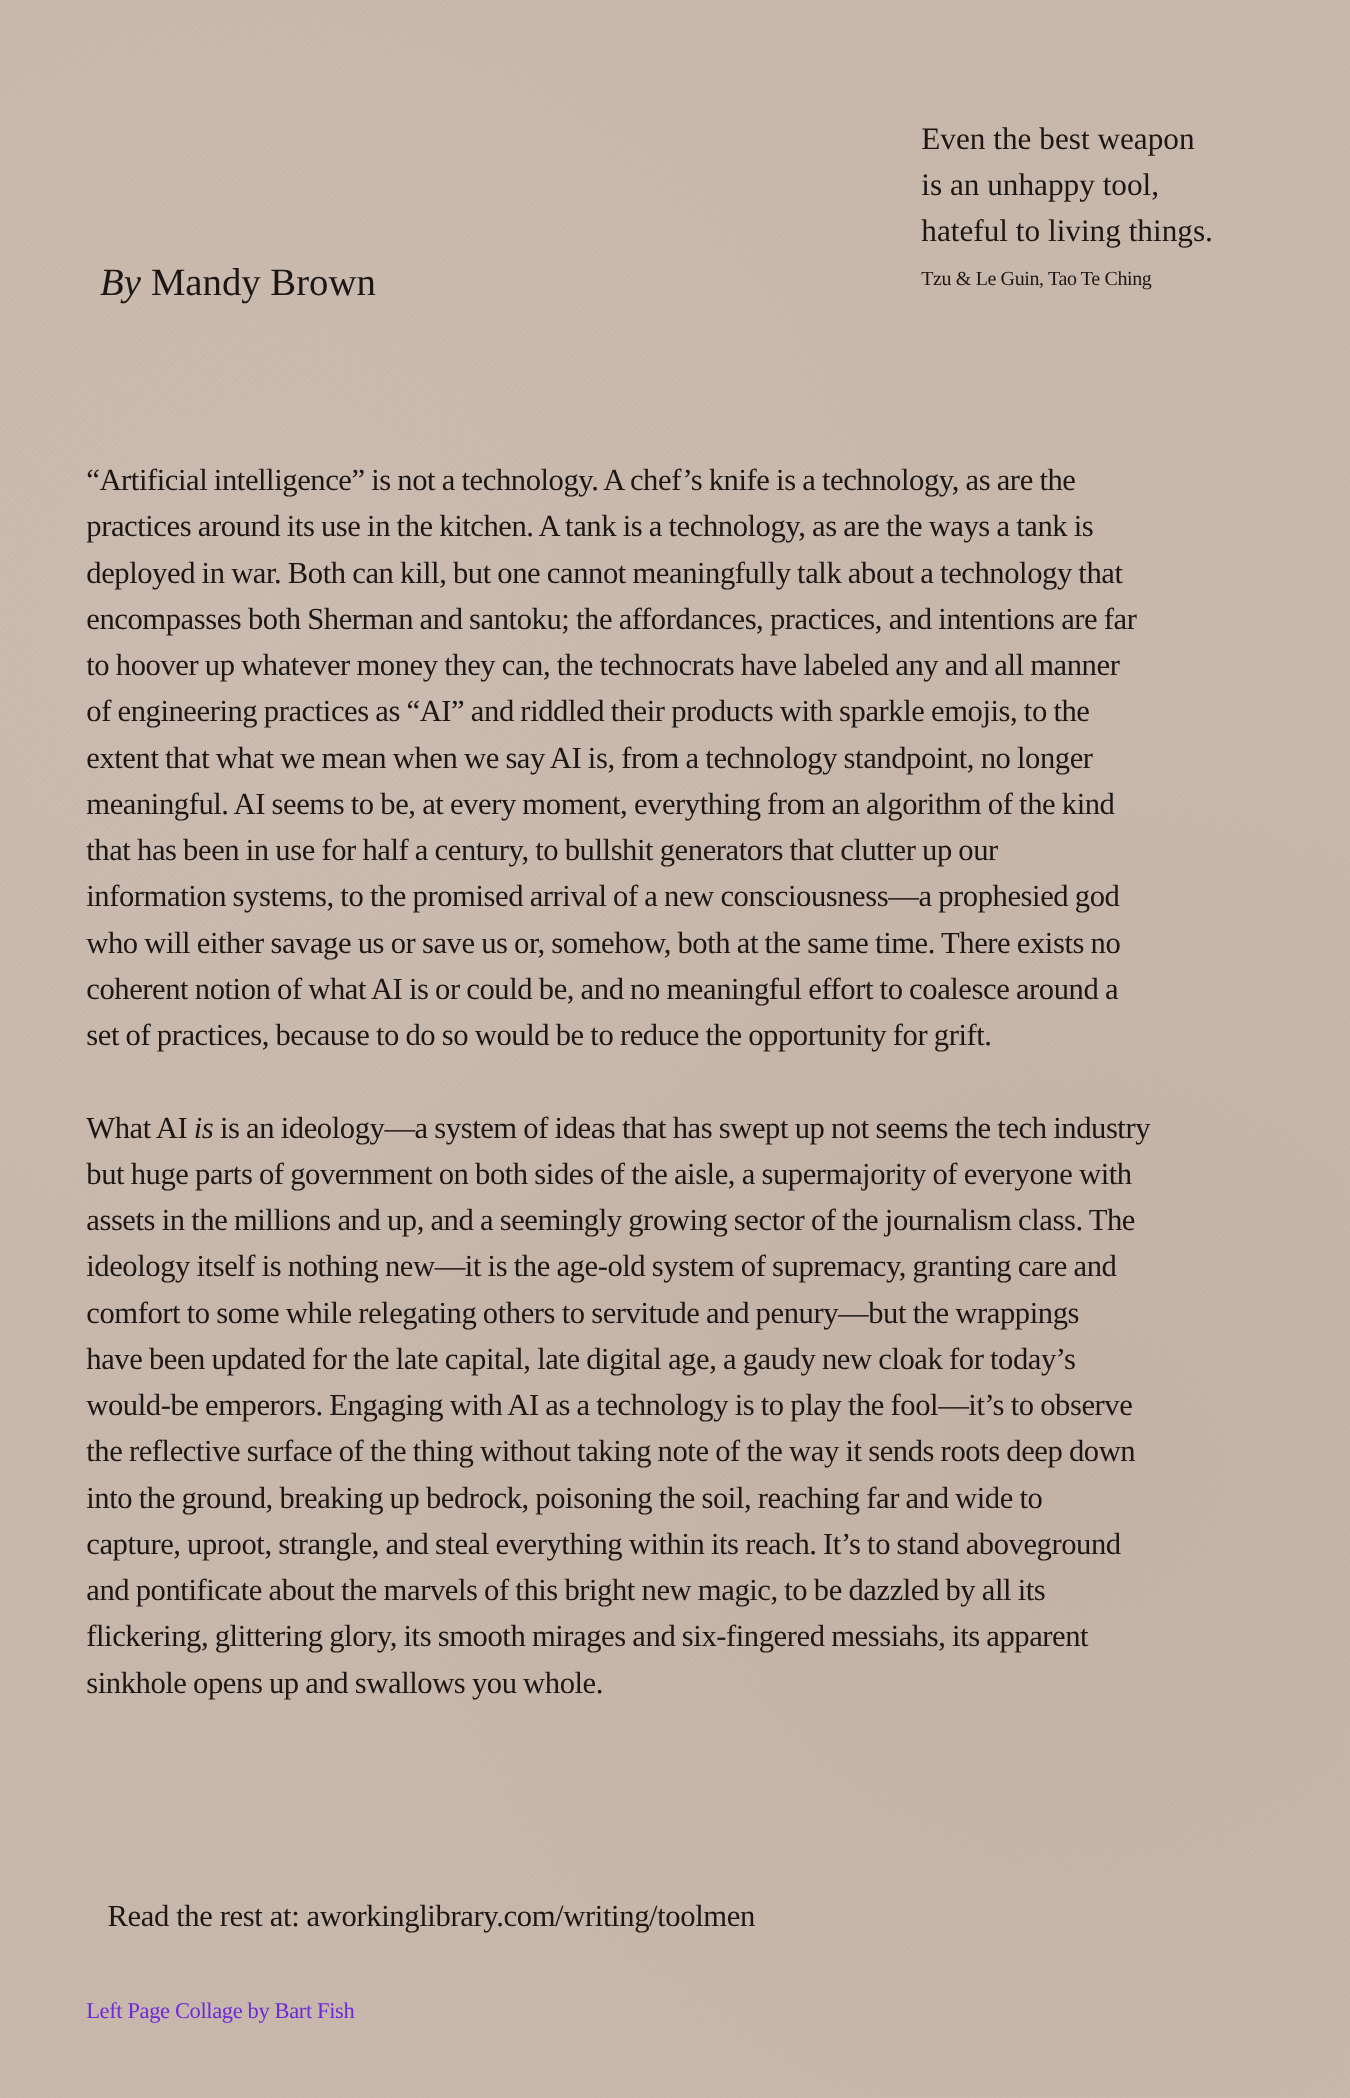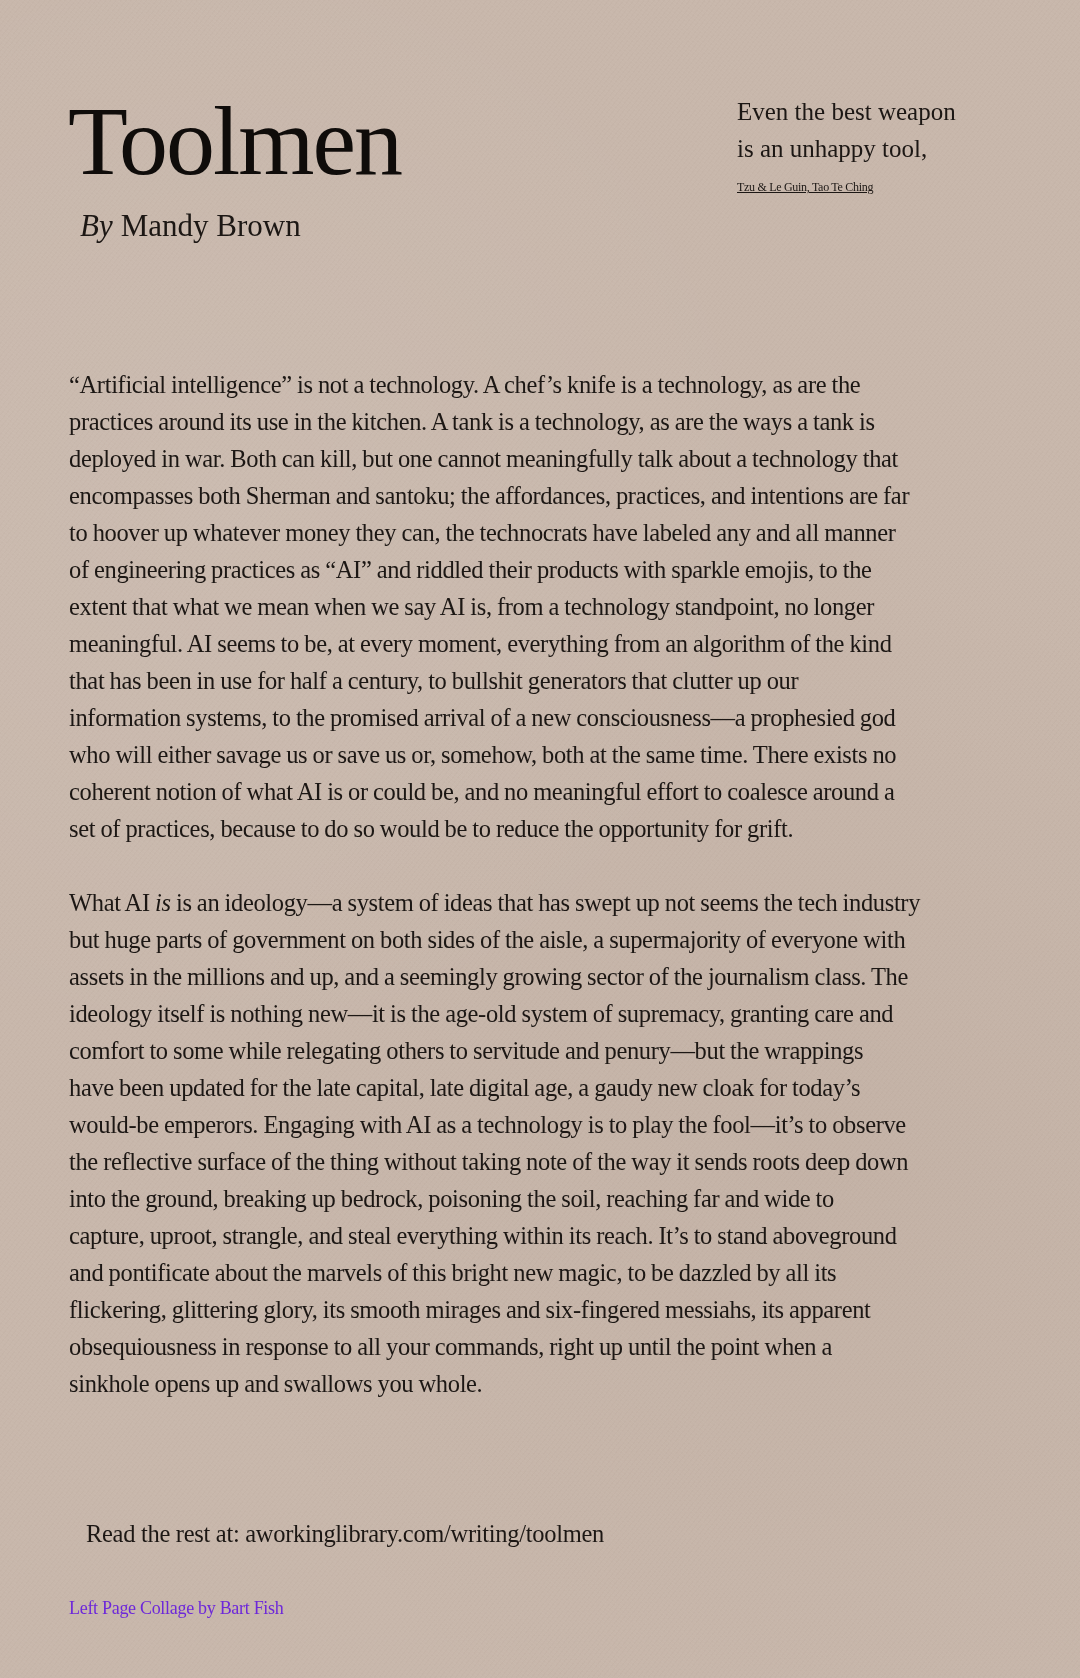--- a/index.html
+++ b/index.html
@@ -56,25 +56,24 @@
   }
   .epigraph .line {
     display: block;
     font-size: 25px;
     line-height: 37px;
     color: #1c1714;
   }
   .epigraph .attribution {
     display: block;
     margin-top: 8px;
-    font-size: 12px;
+    font-size: 16px;
     line-height: 24px;
     letter-spacing: -0.3px;
     color: #1c1714;
-    text-decoration: underline;
   }
   .body {
     position: absolute;
     left: 69px;
     top: 366px;
     width: 940px;
   }
   .body p {
     margin: 0 0 37px 0;
     font-size: 24.5px;
@@ -111,29 +110,29 @@
   .footer-link .url {
     color: #1c1714;
     text-decoration: none;
   }
 </style>
 </head>
 <body>
 
 <div class="page">
 
-  <h1 class="title">Toolmen</h1>
 
   <div class="byline">
     <span class="by">By</span><span>Mandy Brown</span>
   </div>
 
   <div class="epigraph">
     <span class="line">Even the best weapon</span>
     <span class="line">is an unhappy tool,</span>
+    <span class="line">hateful to living things.</span>
     <span class="attribution">Tzu &amp; Le Guin, Tao Te Ching</span>
   </div>
 
   <div class="body">
     <p>
       <span class="line">“Artificial intelligence” is not a technology. A chef’s knife is a technology, as are the</span>
       <span class="line">practices around its use in the kitchen. A tank is a technology, as are the ways a tank is</span>
       <span class="line">deployed in war. Both can kill, but one cannot meaningfully talk about a technology that</span>
       <span class="line">encompasses both Sherman and santoku; the affordances, practices, and intentions are far</span>
       <span class="line">to hoover up whatever money they can, the technocrats have labeled any and all manner</span>
@@ -153,21 +152,20 @@
       <span class="line">assets in the millions and up, and a seemingly growing sector of the journalism class. The</span>
       <span class="line">ideology itself is nothing new—it is the age-old system of supremacy, granting care and</span>
       <span class="line">comfort to some while relegating others to servitude and penury—but the wrappings</span>
       <span class="line">have been updated for the late capital, late digital age, a gaudy new cloak for today’s</span>
       <span class="line">would-be emperors. Engaging with AI as a technology is to play the fool—it’s to observe</span>
       <span class="line">the reflective surface of the thing without taking note of the way it sends roots deep down</span>
       <span class="line">into the ground, breaking up bedrock, poisoning the soil, reaching far and wide to</span>
       <span class="line">capture, uproot, strangle, and steal everything within its reach. It’s to stand aboveground</span>
       <span class="line">and pontificate about the marvels of this bright new magic, to be dazzled by all its</span>
       <span class="line">flickering, glittering glory, its smooth mirages and six-fingered messiahs, its apparent</span>
-      <span class="line">obsequiousness in response to all your commands, right up until the point when a</span>
       <span class="line">sinkhole opens up and swallows you whole.</span>
     </p>
   </div>
 
   <div class="footer-link">
     <span>Read the rest at: </span><span class="url">aworkinglibrary.com/writing/toolmen</span>
   </div>
 
   <div class="footer-credit">Left Page Collage by Bart Fish</div>
 

